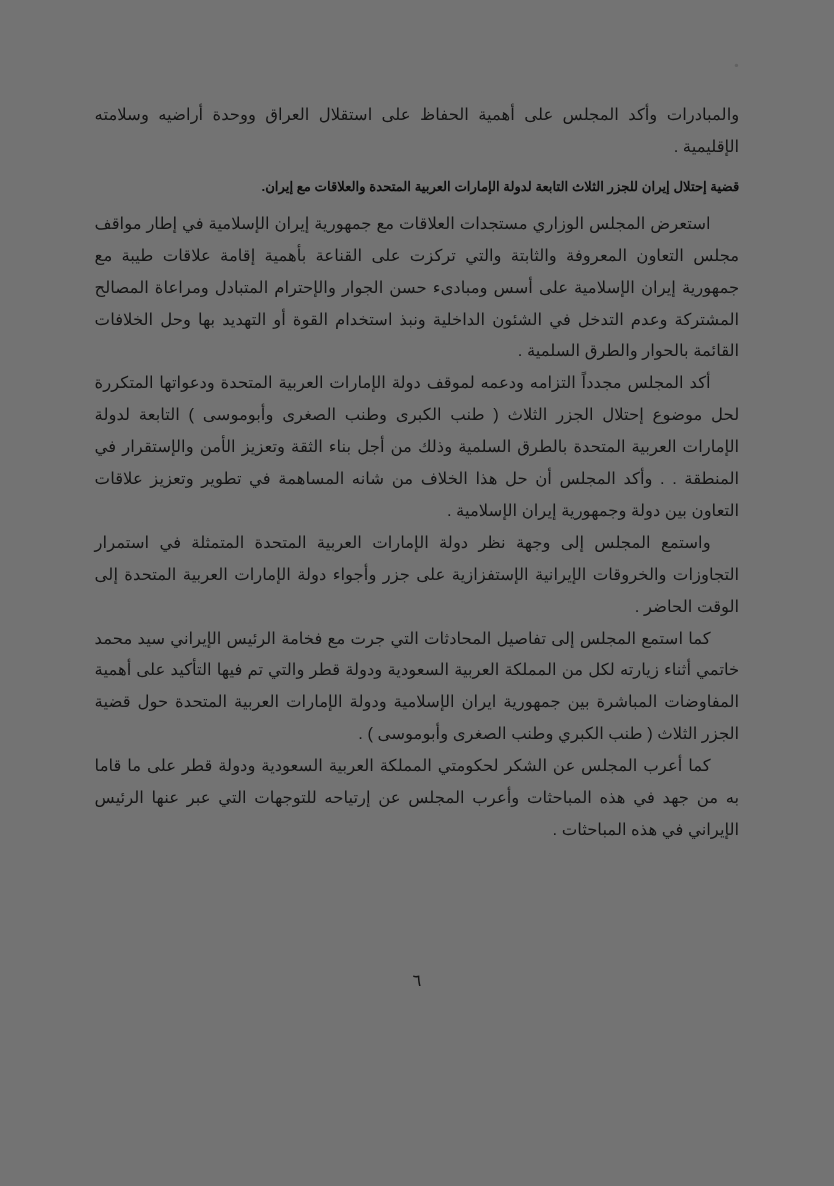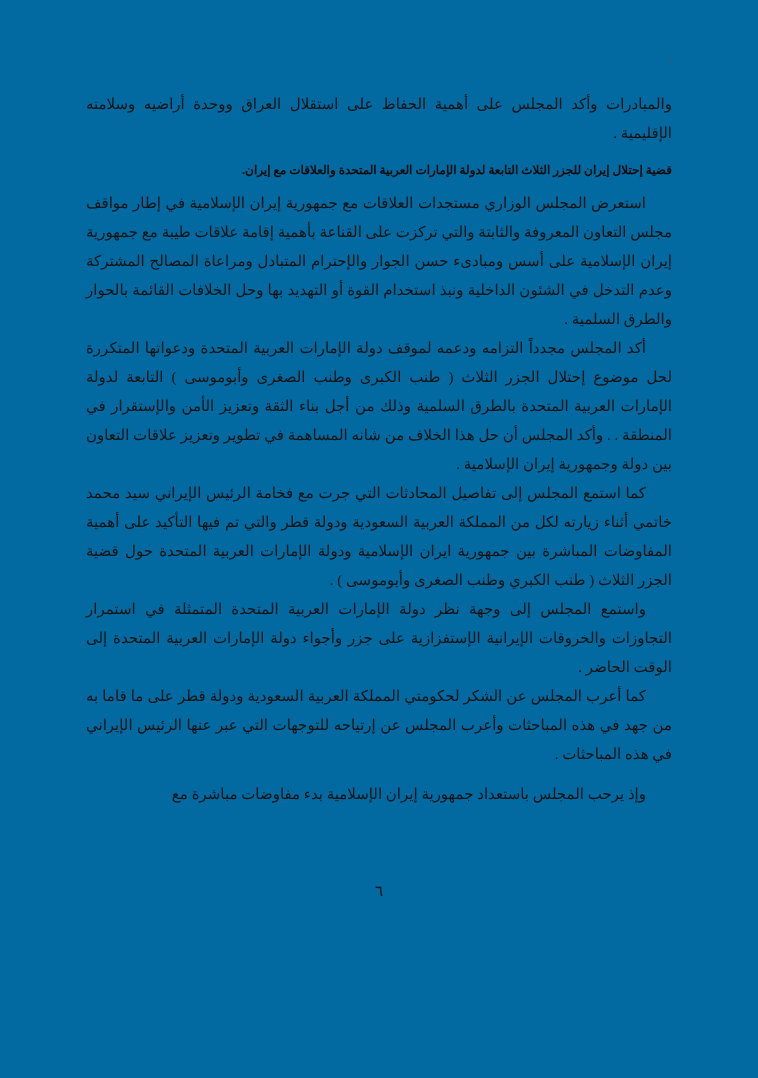--- a/index.html
+++ b/index.html
@@ -3,22 +3,22 @@
 <meta charset="utf-8">
 <style>
   * { margin: 0; padding: 0; box-sizing: border-box; }
   html, body {
     background: #ffffff;
   }
   .page {
     position: relative;
     width: 758px;
     height: 1078px;
-    background: #0369a1;
-    font-family: Liberation Serif, serif;
+    background: #737373;
+    font-family: Liberation Sans, sans-serif;
     color: #141414;
     overflow: hidden;
   }
   .text-block {
     position: absolute;
     top: 90px;
     right: 86px;
     width: 586px;
     direction: rtl;
     text-align: justify;
@@ -74,25 +74,24 @@
   <div class="text-block">
 
     <p class="para no-indent">والمبادرات وأكد المجلس على أهمية الحفاظ على استقلال العراق ووحدة أراضيه وسلامته الإقليمية .</p>
 
     <h2 class="heading">قضية إحتلال إيران للجزر الثلاث التابعة لدولة الإمارات العربية المتحدة والعلاقات مع إيران.</h2>
 
     <p class="para">استعرض المجلس الوزاري مستجدات العلاقات مع جمهورية إيران الإسلامية في إطار مواقف مجلس التعاون المعروفة والثابتة والتي تركزت على القناعة بأهمية إقامة علاقات طيبة مع جمهورية إيران الإسلامية على أسس ومبادىء حسن الجوار والإحترام المتبادل ومراعاة المصالح المشتركة وعدم التدخل في الشئون الداخلية ونبذ استخدام القوة أو التهديد بها وحل الخلافات القائمة بالحوار والطرق السلمية .</p>
 
     <p class="para">أكد المجلس مجدداً التزامه ودعمه لموقف دولة الإمارات العربية المتحدة ودعواتها المتكررة لحل موضوع إحتلال الجزر الثلاث ( طنب الكبرى وطنب الصغرى وأبوموسى ) التابعة لدولة الإمارات العربية المتحدة بالطرق السلمية وذلك من أجل بناء الثقة وتعزيز الأمن والإستقرار في المنطقة . . وأكد المجلس أن حل هذا الخلاف من شانه المساهمة في تطوير وتعزيز علاقات التعاون بين دولة وجمهورية إيران الإسلامية .</p>
 
+    <p class="para">واستمع المجلس إلى وجهة نظر دولة الإمارات العربية المتحدة المتمثلة في استمرار التجاوزات والخروقات الإيرانية الإستفزازية على جزر وأجواء دولة الإمارات العربية المتحدة إلى الوقت الحاضر .</p>
+
     <p class="para">كما استمع المجلس إلى تفاصيل المحادثات التي جرت مع فخامة الرئيس الإيراني سيد محمد خاتمي أثناء زيارته لكل من المملكة العربية السعودية ودولة قطر والتي تم فيها التأكيد على أهمية المفاوضات المباشرة بين جمهورية ايران الإسلامية ودولة الإمارات العربية المتحدة حول قضية الجزر الثلاث ( طنب الكبري وطنب الصغرى وأبوموسى ) .</p>
-
-    <p class="para">واستمع المجلس إلى وجهة نظر دولة الإمارات العربية المتحدة المتمثلة في استمرار التجاوزات والخروقات الإيرانية الإستفزازية على جزر وأجواء دولة الإمارات العربية المتحدة إلى الوقت الحاضر .</p>
 
     <p class="para">كما أعرب المجلس عن الشكر لحكومتي المملكة العربية السعودية ودولة قطر على ما قاما به من جهد في هذه المباحثات وأعرب المجلس عن إرتياحه للتوجهات التي عبر عنها الرئيس الإيراني في هذه المباحثات .</p>
 
-    <p class="para last">وإذ يرحب المجلس باستعداد جمهورية إيران الإسلامية بدء مفاوضات مباشرة مع</p>
 
   </div>
 
   <div class="page-number">٦</div>
 
 </div>
 
 </body></html>

